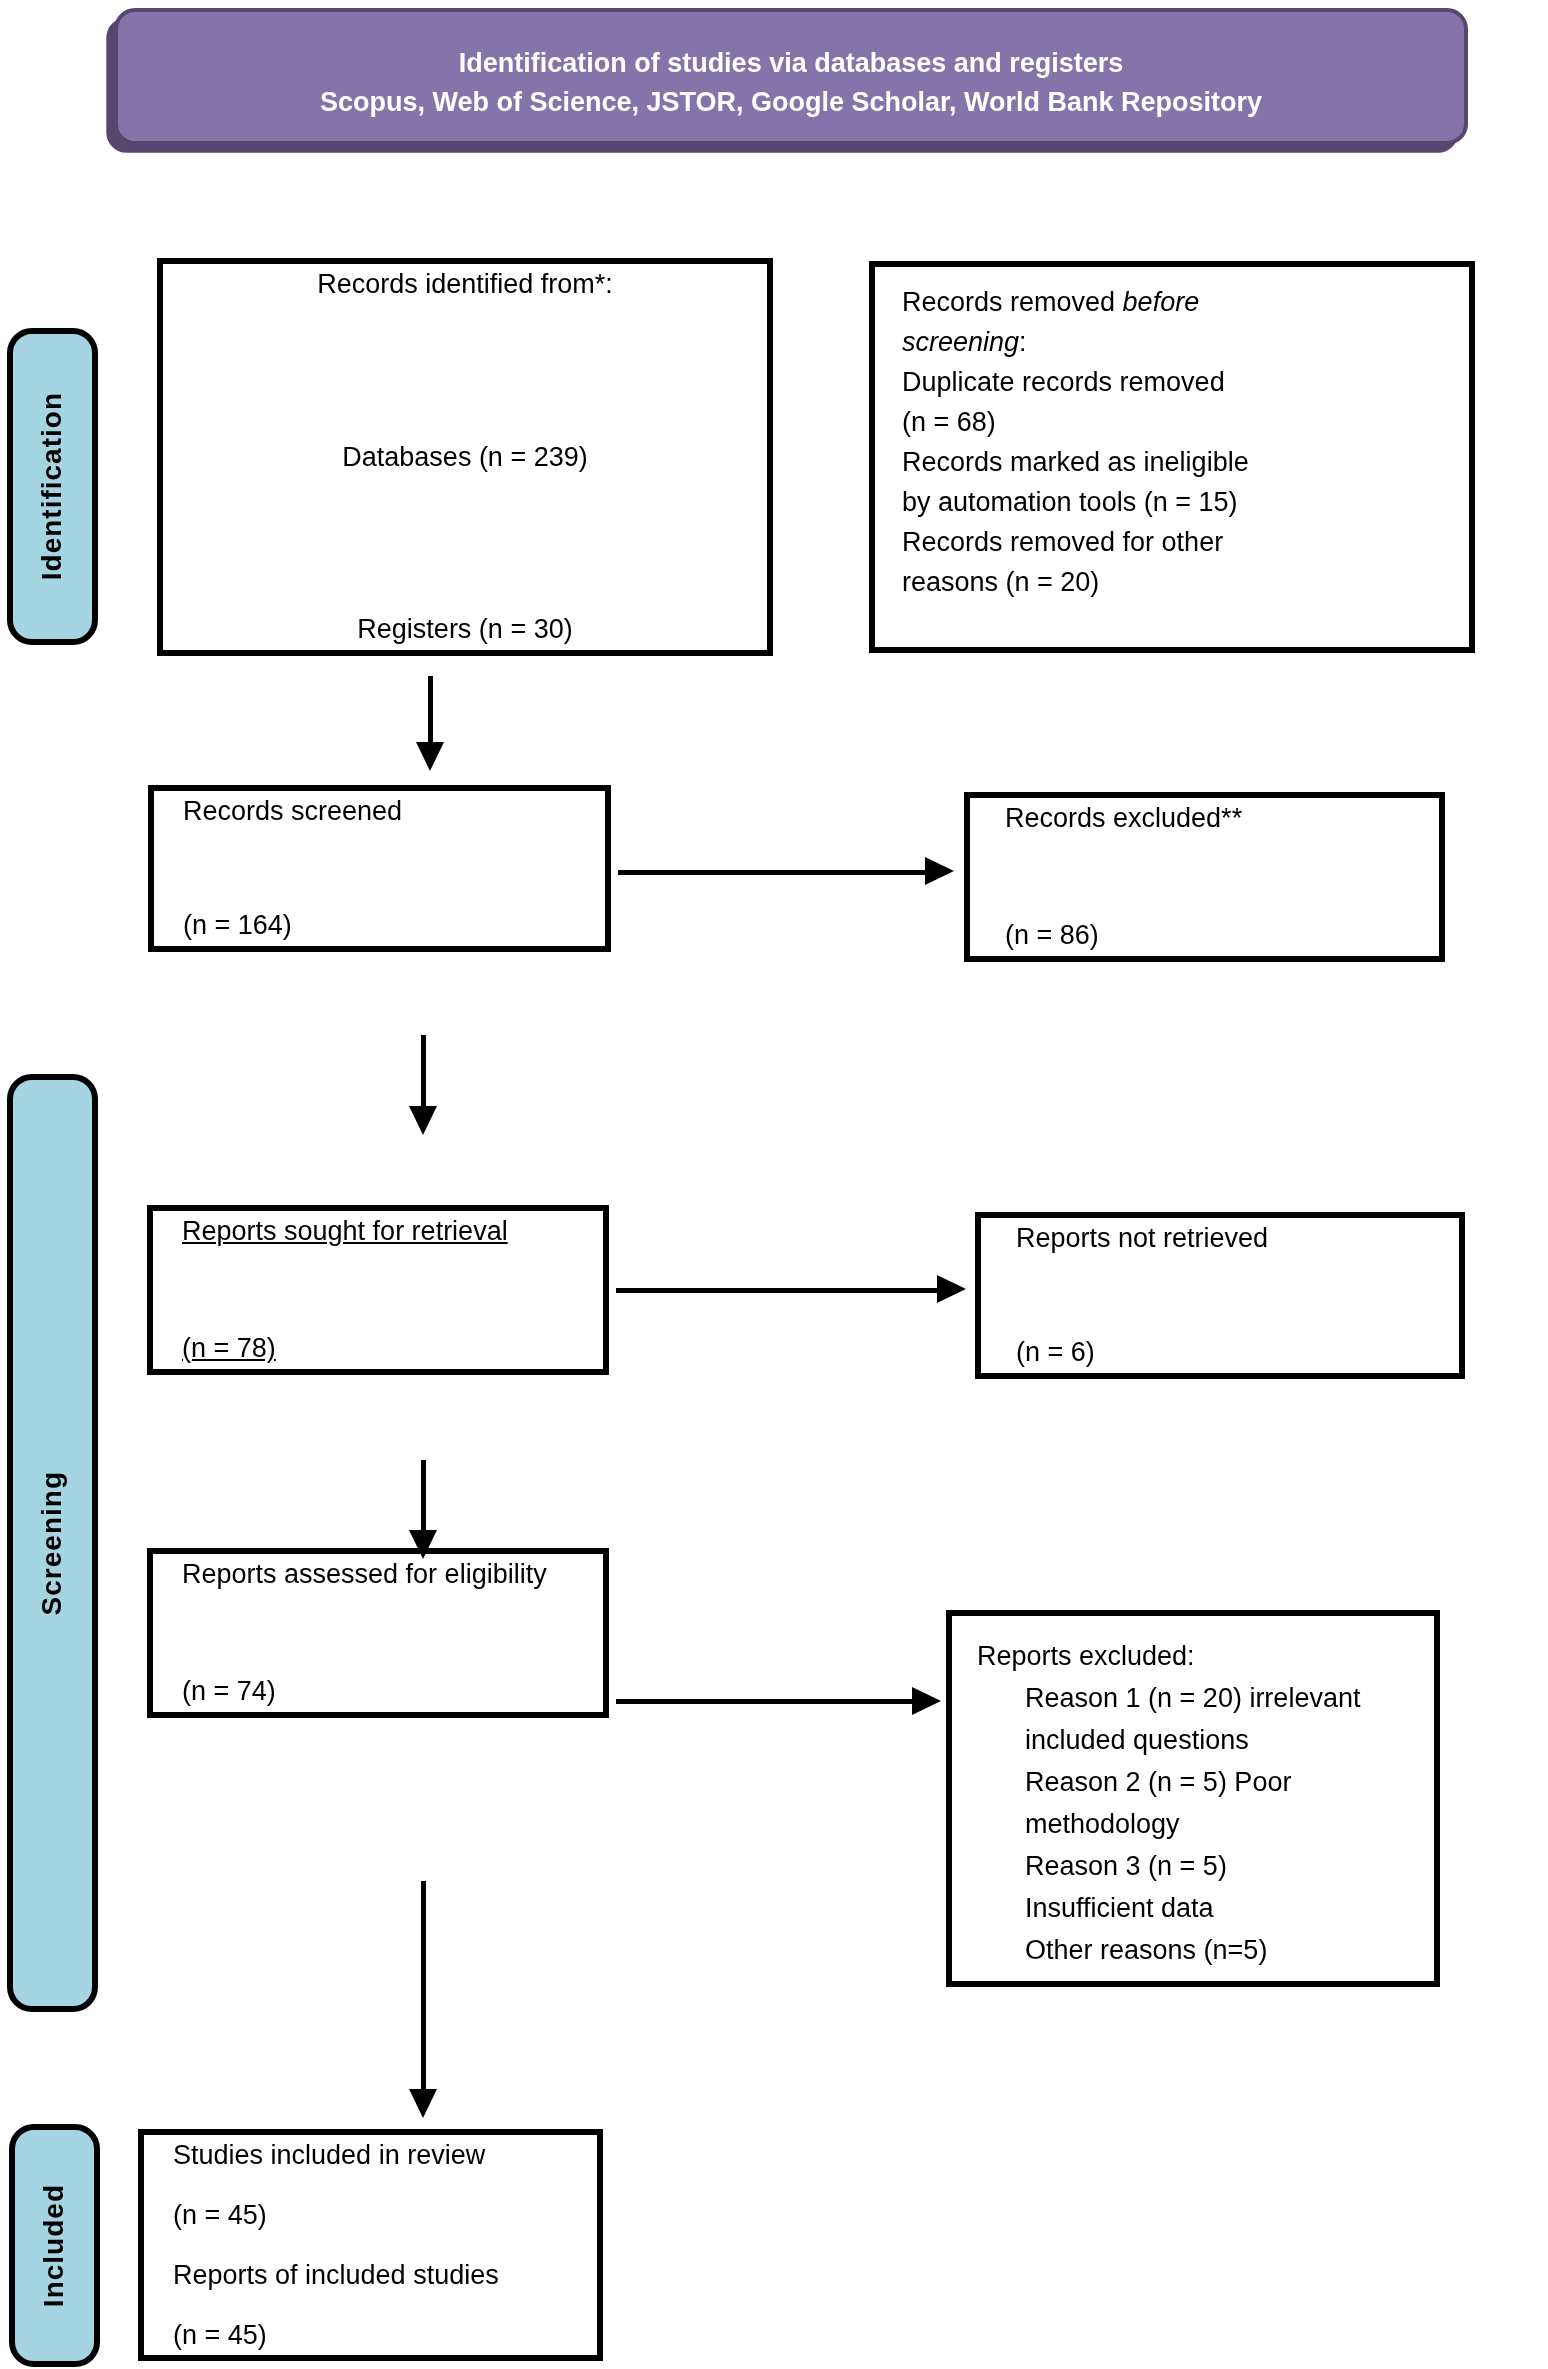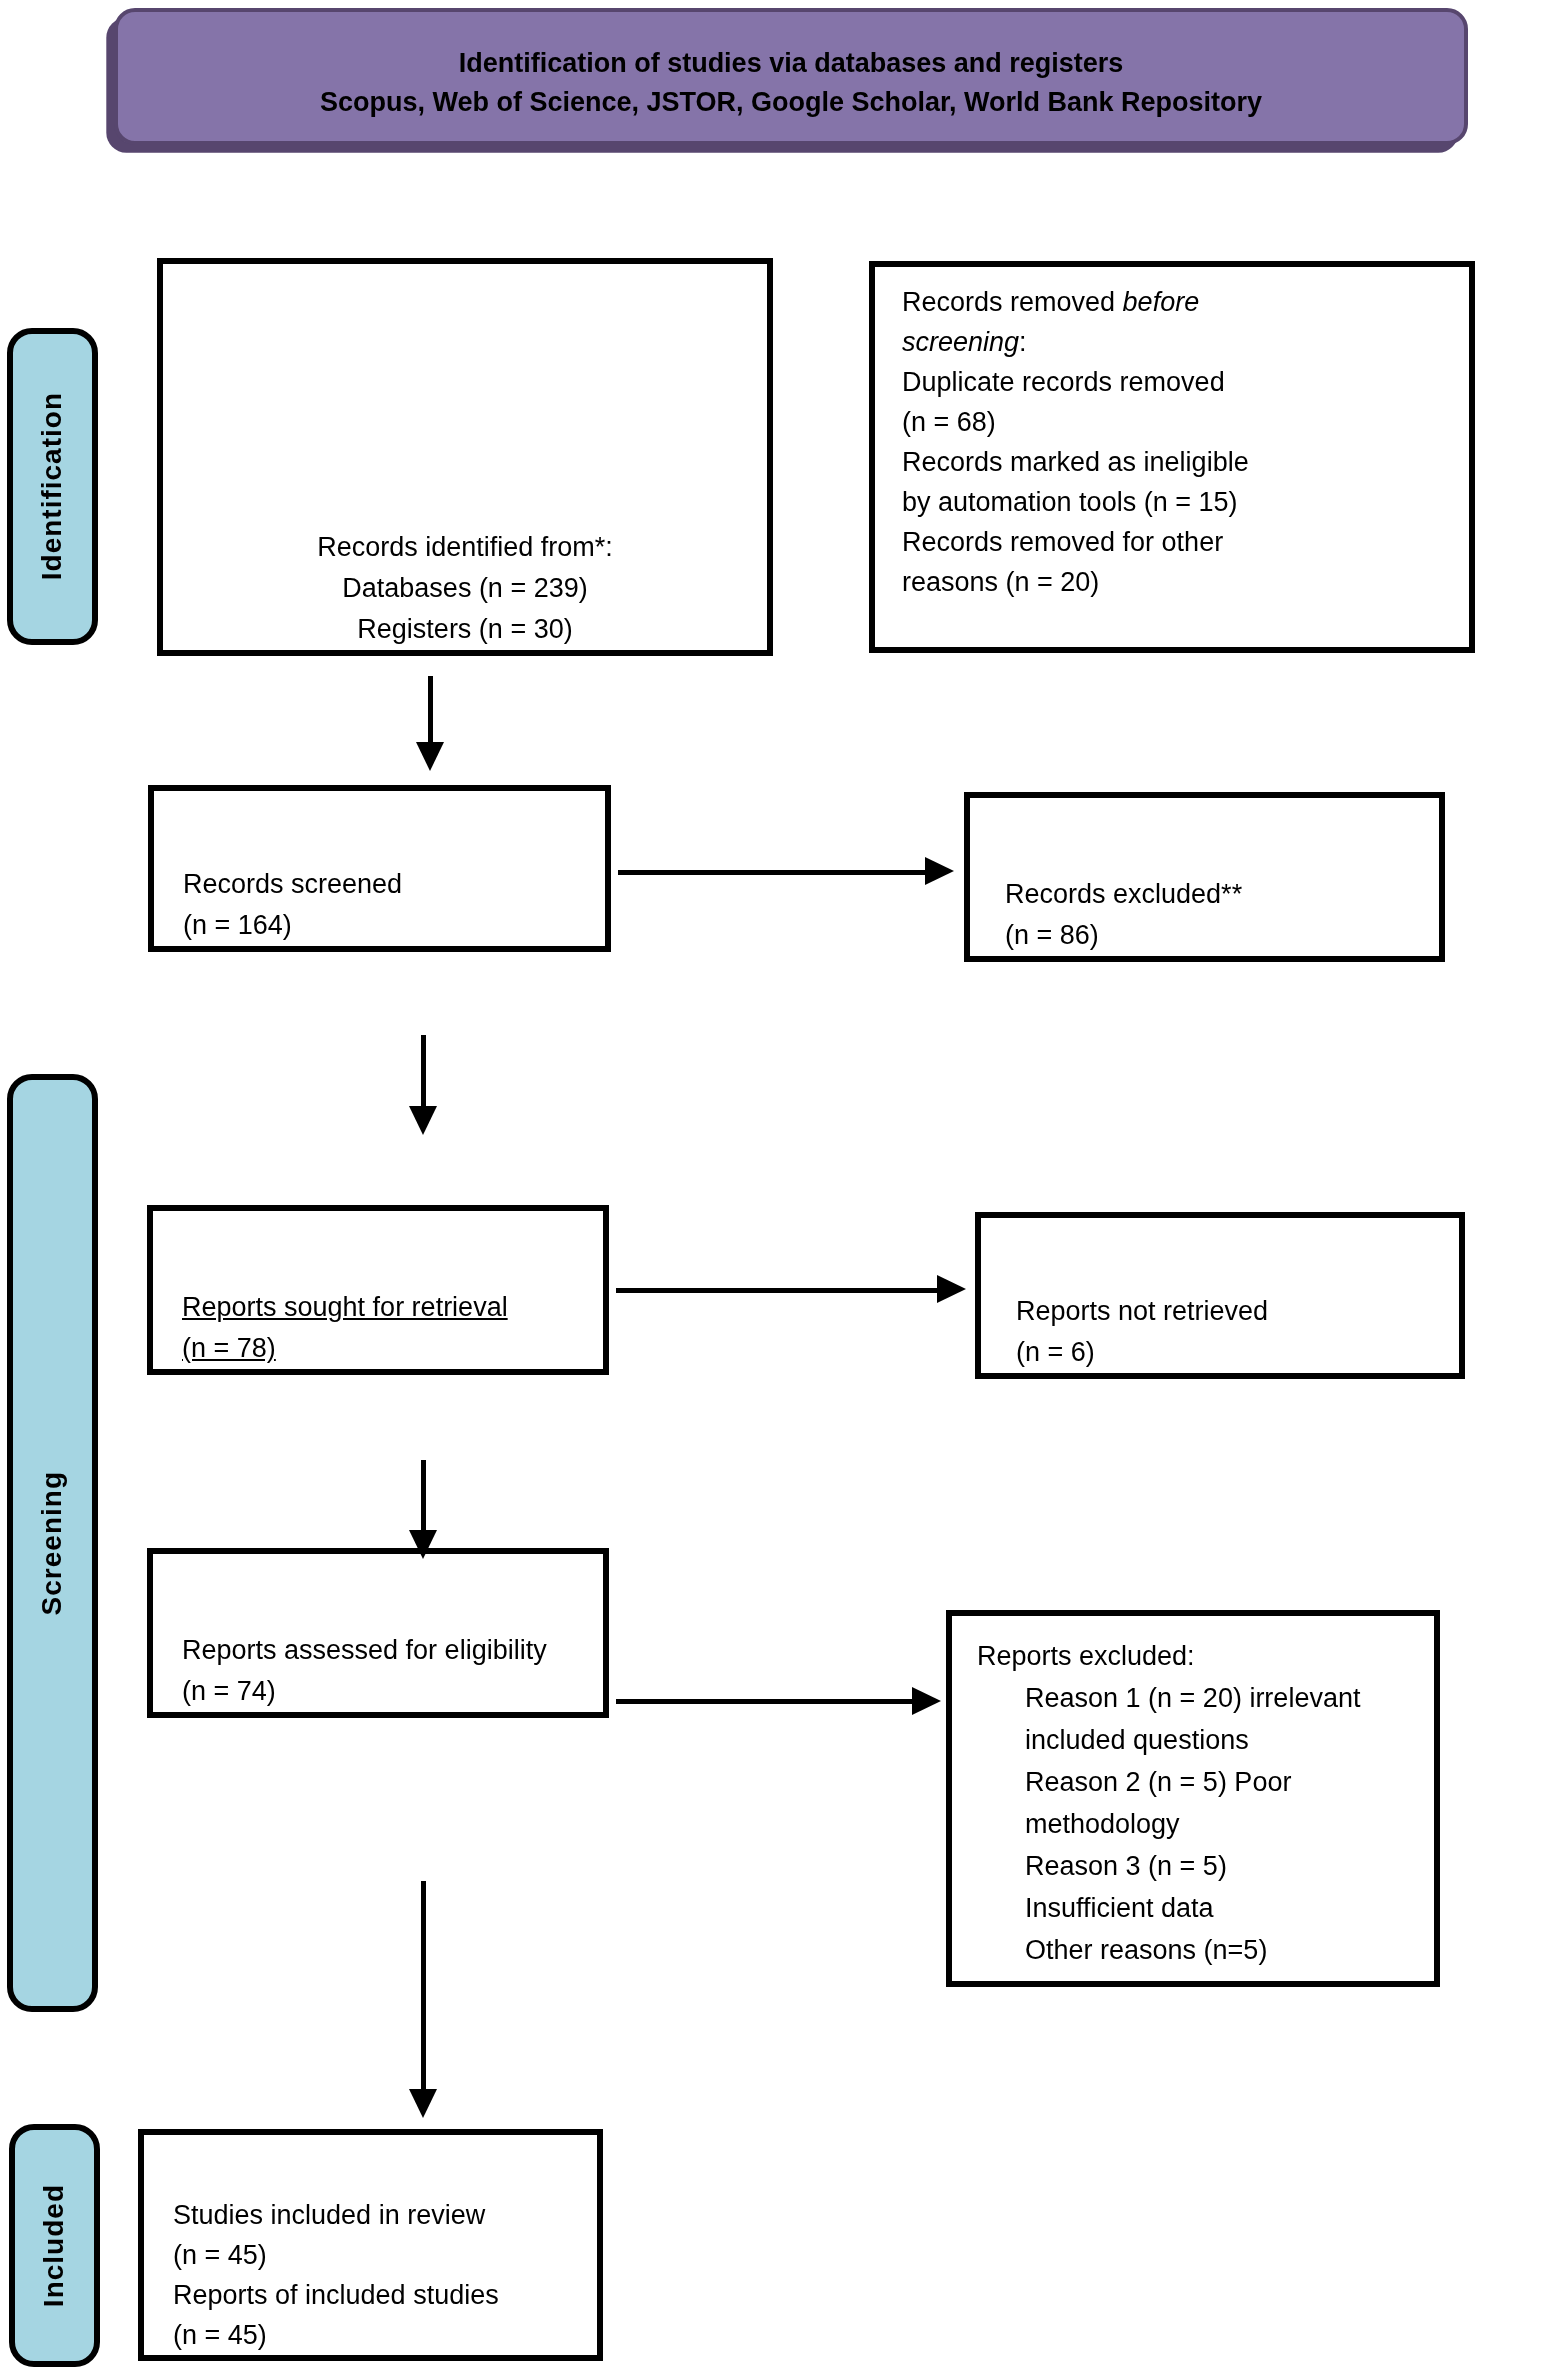--- a/index.html
+++ b/index.html
@@ -29,21 +29,21 @@
     flex-direction: column;
     justify-content: center;
     align-items: center;
     text-align: center;
     padding-top: 13.5px;
     box-sizing: border-box;
   }
   .banner .line {
     font-size: 27px;
     font-weight: bold;
-    color: #000000;
+    color: #ffffff;
     line-height: 39px;
     white-space: nowrap;
     text-align: center;
   }
 
   
   .stage {
     position: absolute;
     background: var(--stage-fill);
     border: 6.8px solid #000000;
@@ -67,21 +67,21 @@
   #stage-included       { left: 8.7px;  top: 2124px; width: 91px; height: 243px; }
 
   
   .fbox {
     position: absolute;
     background: #ffffff;
     border: 6.8px solid #000000;
     box-sizing: border-box;
     display: flex;
     flex-direction: column;
-    justify-content: flex-end;
+    justify-content: space-between;
     color: #000000;
     font-size: 27px;
     line-height: 41px;
   }
   .fbox .line { white-space: nowrap; }
   .fbox .line.indent { padding-left: 48px; }
   .fbox.center { align-items: center; text-align: center; }
   .fbox.top { justify-content: flex-start; }
 
   #box-records-identified   { left: 157px;  top: 258px;  width: 616px; height: 398px; }

